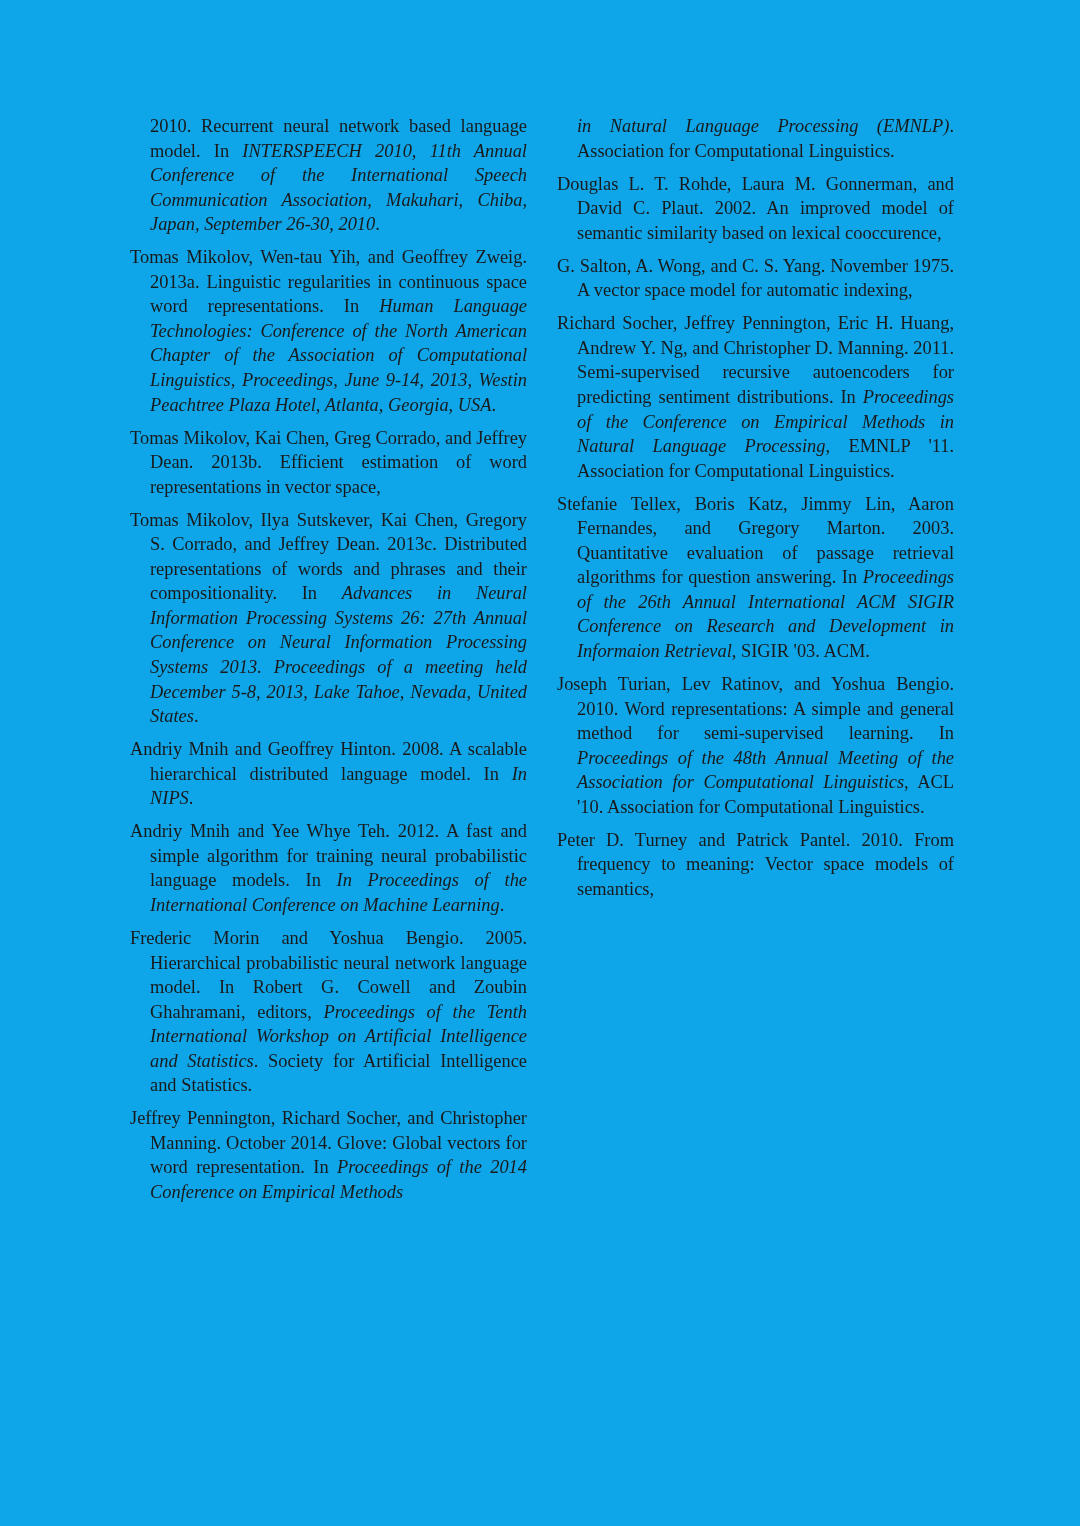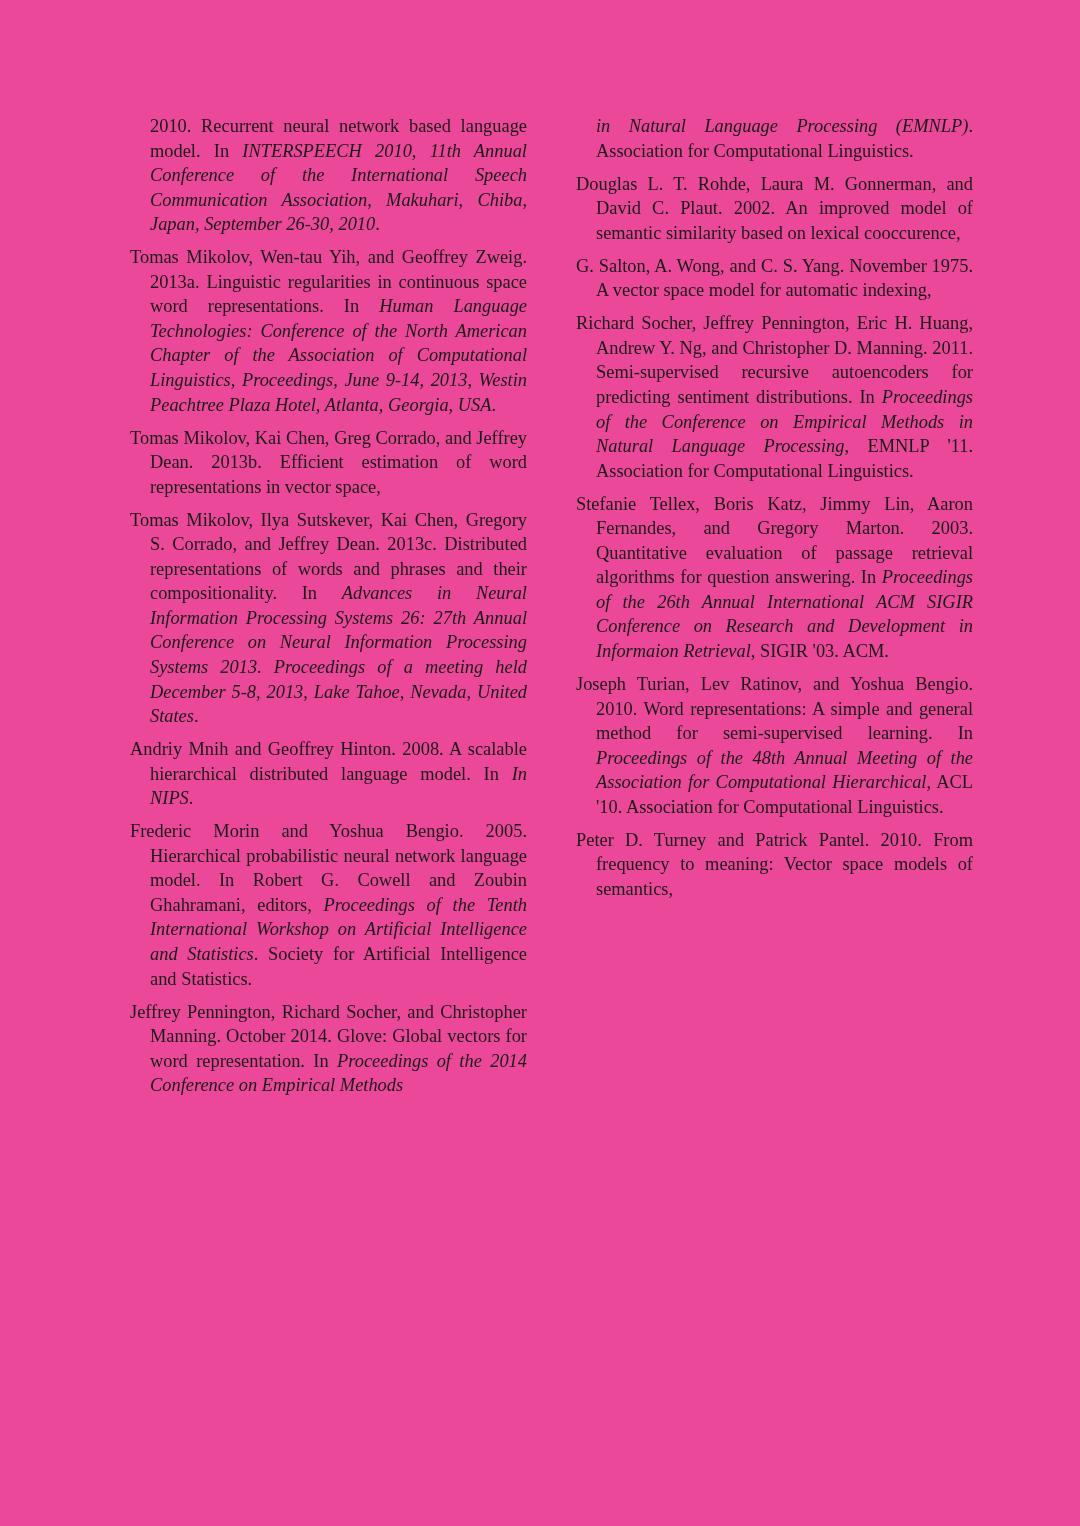--- a/index.html
+++ b/index.html
@@ -1,46 +1,47 @@
 <!DOCTYPE html>
 <html><head>
 <meta charset="utf-8">
 <style>
   html, body { margin: 0; padding: 0; background: #ffffff; }
   body { width: 1080px; height: 1526px; position: relative; overflow: hidden; }
-  .page { position: absolute; left: 0; top: 0; width: 1080px; height: 1526px; background: #ec4899; }
+  .page { position: absolute; left: 0; top: 0; width: 1080px; height: 1526px; background: #0ea5e9; }
   .col {
     position: absolute; top: 114px; width: 397px;
     font-family: "Liberation Serif", "DejaVu Serif", serif;
     font-size: 18.4px; line-height: 24.55px; color: #1a1a1a;
     text-align: justify; hyphens: manual;
   }
   .col-left { left: 130px; }
-  .col-right { left: 576px; font-family: Liberation Serif, serif; }
+  .col-right { left: 557px; font-family: Liberation Serif, serif; }
   .ref {
     padding-left: 20px; text-indent: -20px; margin: 0 0 8.5px 0;
   }
   .ref.cont { padding-left: 20px; text-indent: 0; }
   .ref i { font-style: italic; }
 </style>
 </head>
 <body>
 
 <div class="page">
   <div class="col col-left">
       <p class="ref cont"><span>2010. Recurrent neural network based language model. In </span><i>INTERSPEECH 2010, 11th Annual Conference of the International Speech Communication Association, Makuhari, Chiba, Japan, September 26-30, 2010</i><span>.</span></p>
       <p class="ref"><span>Tomas Mikolov, Wen-tau Yih, and Geoffrey Zweig. 2013a. Linguistic regularities in continuous space word representations. In </span><i>Human Language Technologies: Conference of the North American Chapter of the Association of Computational Linguistics, Proceedings, June 9-14, 2013, Westin Peachtree Plaza Hotel, Atlanta, Georgia, USA</i><span>.</span></p>
       <p class="ref"><span>Tomas Mikolov, Kai Chen, Greg Corrado, and Jeffrey Dean. 2013b. Efficient estimation of word representations in vector space,</span></p>
       <p class="ref"><span>Tomas Mikolov, Ilya Sutskever, Kai Chen, Gregory S. Corrado, and Jeffrey Dean. 2013c. Distributed representations of words and phrases and their compositionality. In </span><i>Advances in Neural Information Processing Systems 26: 27th Annual Conference on Neural Information Processing Systems 2013. Proceedings of a meeting held December 5-8, 2013, Lake Tahoe, Nevada, United States</i><span>.</span></p>
       <p class="ref"><span>Andriy Mnih and Geoffrey Hinton. 2008. A scalable hierarchical distributed language model. In </span><i>In NIPS</i><span>.</span></p>
+      <p class="ref"><span>Andriy Mnih and Yee Whye Teh. 2012. A fast and simple algorithm for training neural probabilistic language models. In </span><i>In Proceedings of the International Conference on Machine Learning</i><span>.</span></p>
       <p class="ref"><span>Frederic Morin and Yoshua Bengio. 2005. Hierarchical probabilistic neural network language model. In Robert G. Cowell and Zoubin Ghahramani, editors, </span><i>Proceedings of the Tenth International Workshop on Artificial Intelligence and Statistics</i><span>. Society for Artificial Intelligence and Statistics.</span></p>
       <p class="ref"><span>Jeffrey Pennington, Richard Socher, and Christopher Manning. October 2014. Glove: Global vectors for word representation. In </span><i>Proceedings of the 2014 Conference on Empirical Methods</i></p>
     </div>
   <div class="col col-right">
       <p class="ref cont"><i>in Natural Language Processing (EMNLP)</i><span>. Association for Computational Linguistics.</span></p>
       <p class="ref"><span>Douglas L. T. Rohde, Laura M. Gonnerman, and David C. Plaut. 2002. An improved model of semantic similarity based on lexical cooccurence,</span></p>
       <p class="ref"><span>G. Salton, A. Wong, and C. S. Yang. November 1975. A vector space model for automatic indexing,</span></p>
       <p class="ref"><span>Richard Socher, Jeffrey Pennington, Eric H. Huang, Andrew Y. Ng, and Christopher D. Manning. 2011. Semi-supervised recursive autoencoders for predicting sentiment distributions. In </span><i>Proceedings of the Conference on Empirical Methods in Natural Language Processing</i><span>, EMNLP '11. Association for Computational Linguistics.</span></p>
       <p class="ref"><span>Stefanie Tellex, Boris Katz, Jimmy Lin, Aaron Fernandes, and Gregory Marton. 2003. Quantitative evaluation of passage retrieval algorithms for question answering. In </span><i>Proceedings of the 26th Annual International ACM SIGIR Conference on Research and Development in Informaion Retrieval</i><span>, SIGIR '03. ACM.</span></p>
-      <p class="ref"><span>Joseph Turian, Lev Ratinov, and Yoshua Bengio. 2010. Word representations: A simple and general method for semi-supervised learning. In </span><i>Proceedings of the 48th Annual Meeting of the Association for Computational Hierarchical</i><span>, ACL '10. Association for Computational Linguistics.</span></p>
+      <p class="ref"><span>Joseph Turian, Lev Ratinov, and Yoshua Bengio. 2010. Word representations: A simple and general method for semi-supervised learning. In </span><i>Proceedings of the 48th Annual Meeting of the Association for Computational Linguistics</i><span>, ACL '10. Association for Computational Linguistics.</span></p>
       <p class="ref"><span>Peter D. Turney and Patrick Pantel. 2010. From frequency to meaning: Vector space models of semantics,</span></p>
     </div>
 </div>
 
 </body></html>

